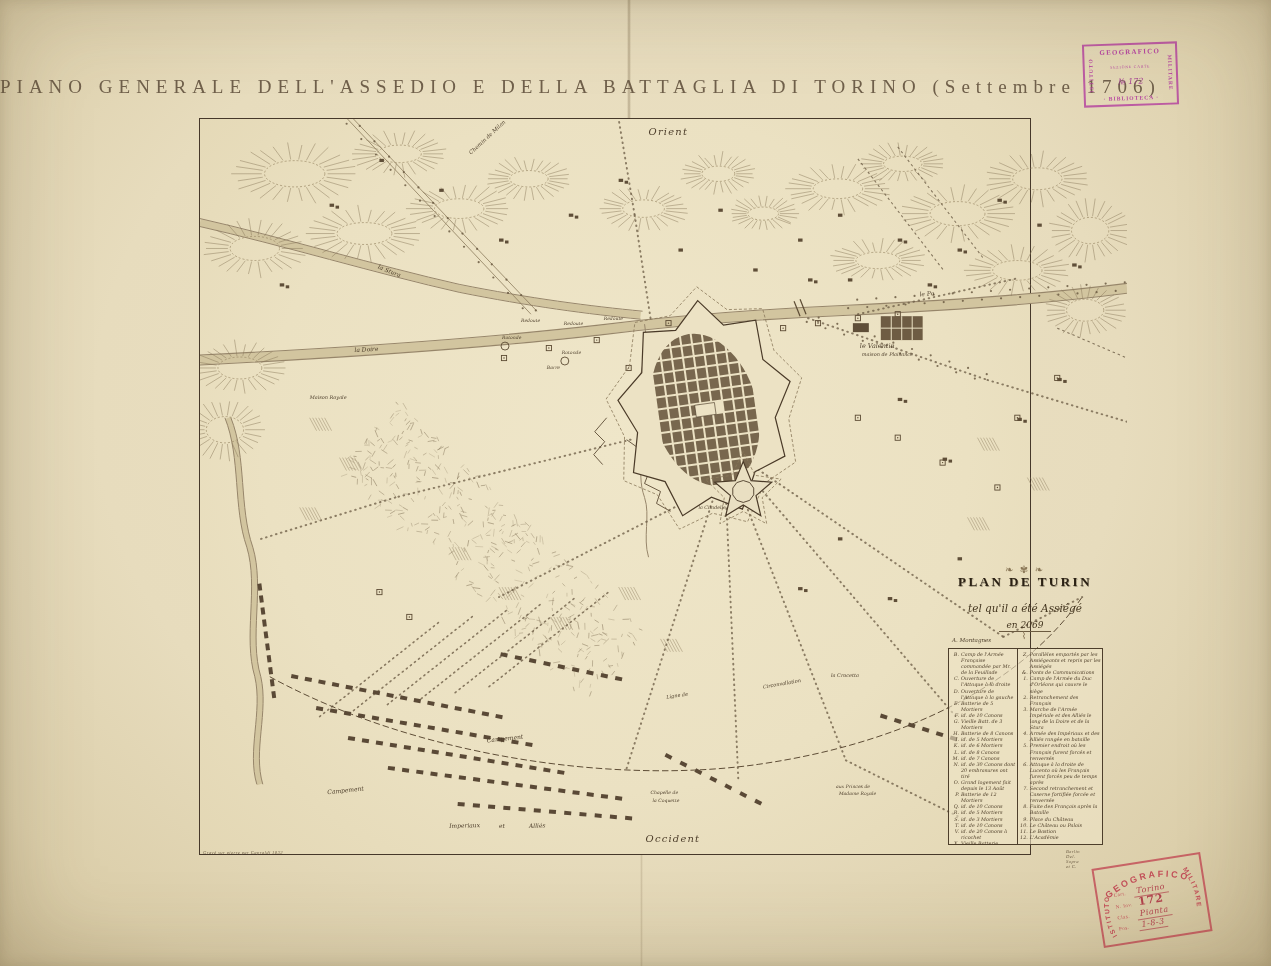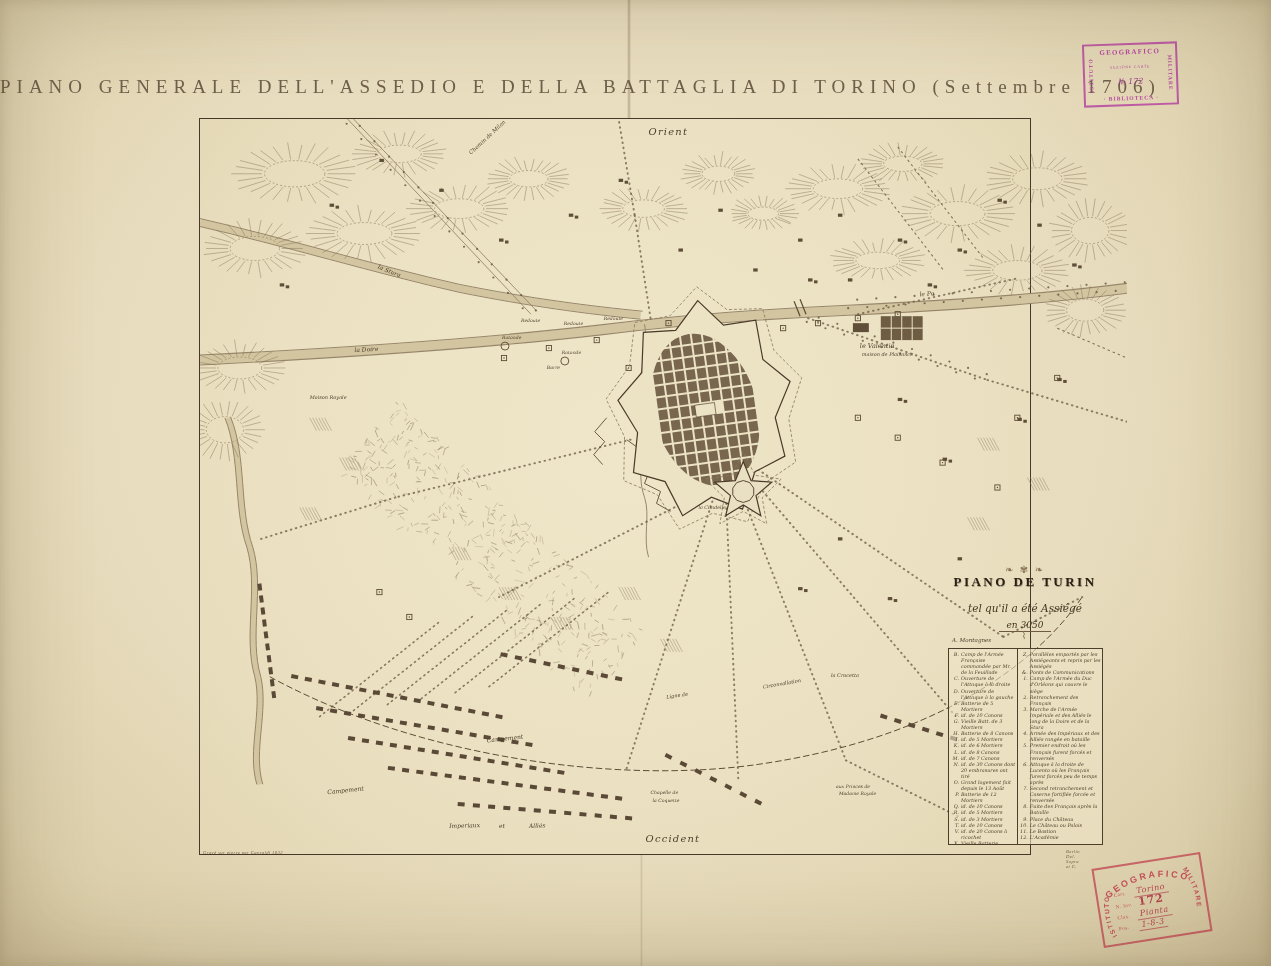--- a/index.html
+++ b/index.html
@@ -1608,23 +1608,23 @@
             <text x="454" y="686" font-size="4.6" class="mlab">la Coquette</text>
           </g>
         </g>
     </svg>
     <div class="imprint" style="left:3px;top:731px;">Gravé sur pierre par Capraldi 1832</div>
     <div class="imprint" style="left:866px;top:730px;">Berlin Del. Sopra et C.</div>
   </div>
 
   <div class="cartouche">
     <div class="flr">❧ ✾ ❧</div>
-    <div class="ct">PIANO DE TURIN</div>
+    <div class="ct">PLAN DE TURIN</div>
     <div class="cs">tel qu'il a été Assiégé</div>
-    <div><span class="cy">en 3050</span></div>
+    <div><span class="cy">en 2069</span></div>
     <div class="flr">⌇</div>
   </div>
 
   <div class="legend-pre">A. Montagnes</div>
   <div class="legend">
     <div class="lcol a" id="leg-left">
         <div class="lrow">
           <span class="k">B.</span>
           <span class="t">Camp de l'Armée Française commandée par Mr. de la Feuillade</span>
         </div>

